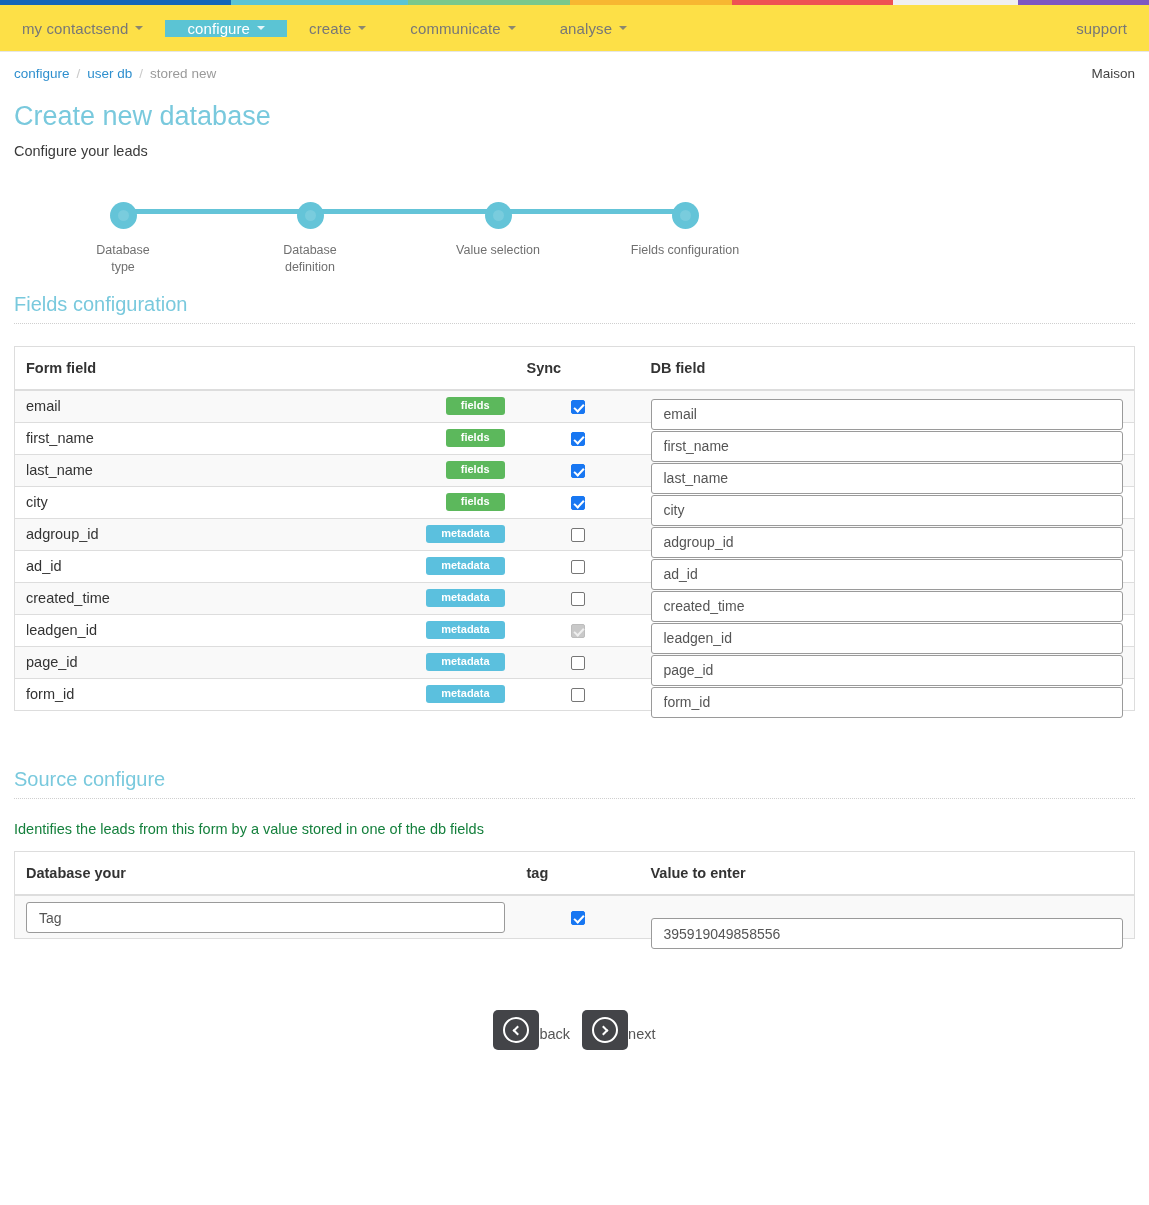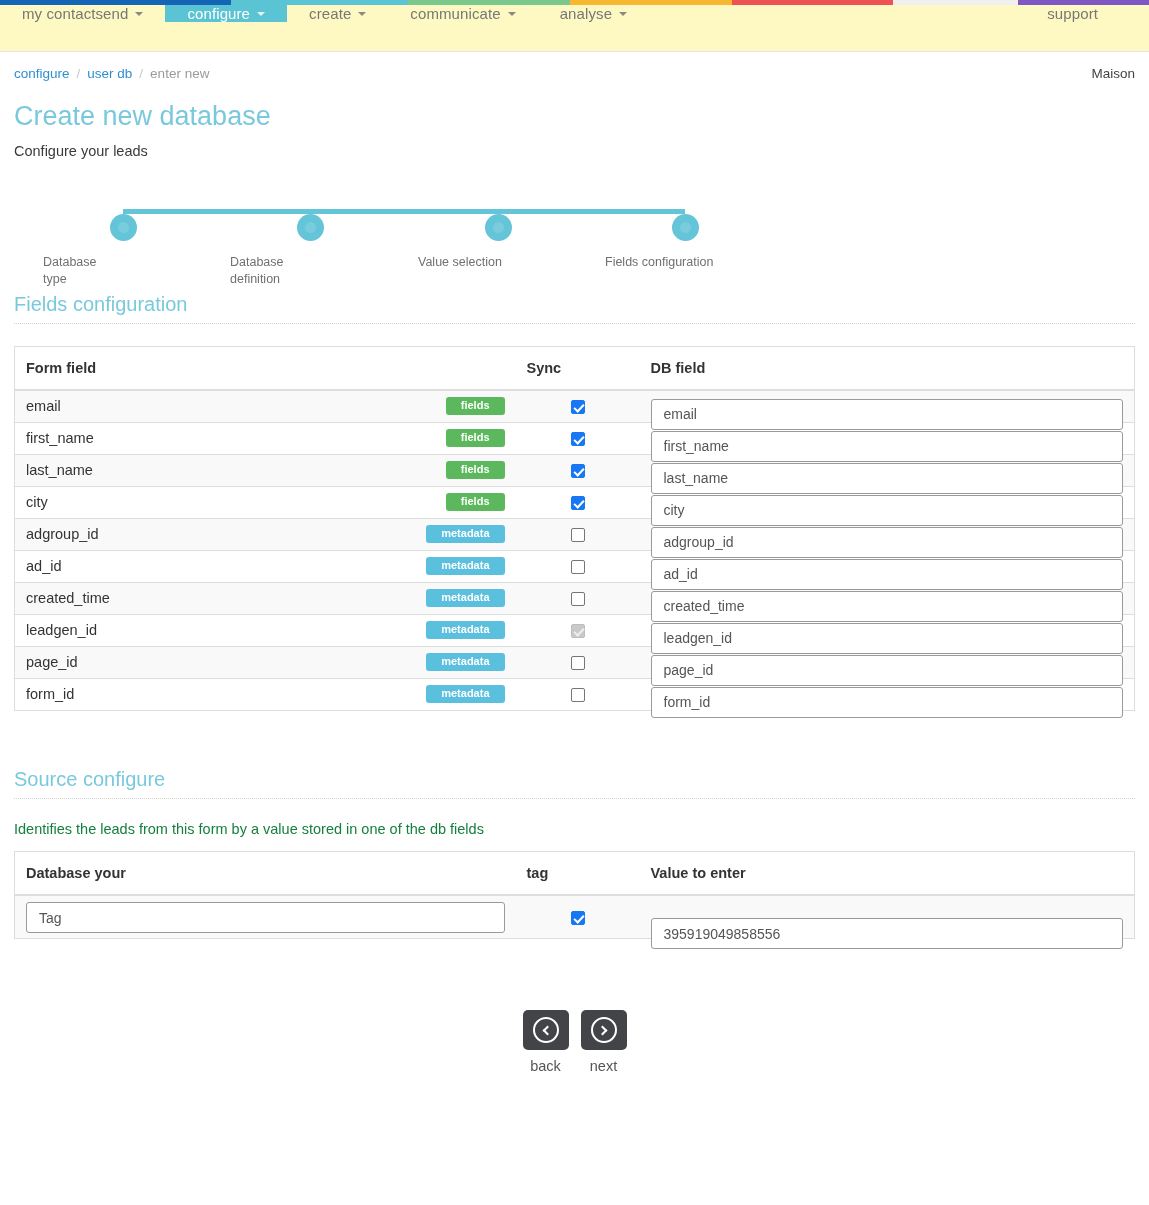--- a/index.html
+++ b/index.html
@@ -13,40 +13,40 @@
 
   
   .colorstrip { display: flex; height: 5px; width: 100%; }
   .colorstrip > i { display: block; height: 5px; }
 
   
   .navbar {
     height: 47px;
     border-bottom: 1px solid #e6e6e6;
     display: flex;
-    align-items: flex-start;
-    background: #fef9c3;
+    align-items: center;
+    background: #fde047;
     position: relative;
   }
   .nav-item {
     display: flex; align-items: center; justify-content: center;
     font-size: 15px; color: #777; padding: 0 22px;
     white-space: nowrap; cursor: pointer;
     letter-spacing: .1px;
   }
   .nav-item.active { background: #5bc4d4; color: #fff; }
   .caret {
     display: inline-block; width: 0; height: 0; margin-left: 7px;
     border-left: 4px solid transparent;
     border-right: 4px solid transparent;
     border-top: 4px solid currentColor;
     opacity: .85;
   }
   .nav-spacer { flex: 1 1 auto; }
-  .nav-right { display: flex; align-items: center; padding-right: 29px; }
+  .nav-right { display: flex; align-items: center; }
 
   
   .crumbbar {
     display: flex; align-items: center;
     padding: 14px 14px 0 14px;
     font-size: 13.5px;
   }
   .crumb-link { color: #2e8fce; text-decoration: none; cursor: pointer; }
   .crumb-cur  { color: #9a9a9a; }
   .crumb-sep  { color: #c9c9c9; margin: 0 7px; }
@@ -60,21 +60,21 @@
   }
   .page-sub { font-size: 14.5px; color: #3a3a3a; margin-top: 11px; }
 
   
   .stepper { position: relative; margin: 39px 0 0 0; height: 95px; }
   .step-line {
     position: absolute; left: 109px; top: 217px; height: 5px;
     width: 563px; background: #64c4d8;
   }
   .step {
-    position: absolute; top: 16px; width: 160px; text-align: left;
+    position: absolute; top: 4px; width: 160px; text-align: center;
     transform: translateX(-80px);
   }
   .step .dot {
     width: 27px; height: 27px; border-radius: 50%;
     background: #64c4d8; margin: 0 auto;
     display: flex; align-items: center; justify-content: center;
     position: relative; z-index: 2;
   }
   .step .dot::after {
     content: ""; width: 11px; height: 11px; border-radius: 50%;
@@ -173,21 +173,21 @@
   td.src-fieldcell { padding: 0 11px; }
   td.src-fieldcell .tinput { position: relative; top: 1px; }
   td.src-valcell { padding: 0 9px; }
   td.src-valcell .tinput { position: relative; top: 17px; }
 
   
   .navbtns {
     display: flex; justify-content: center; gap: 12px;
     margin-top: 71px;
   }
-  .navbtn-col { display: flex; flex-direction: column; align-items: center; }
+  .navbtn-col { display: flex; flex-direction: row; align-items: center; }
   .navbtn {
     width: 46px; height: 40px; border-radius: 5px;
     background: #434448; border: 0;
     display: flex; align-items: center; justify-content: center;
     cursor: pointer; padding: 0;
   }
   .navbtn .circ {
     width: 26px; height: 26px; border-radius: 50%;
     border: 2.5px solid #fff;
     display: flex; align-items: center; justify-content: center;
@@ -237,21 +237,21 @@
       <span>support</span>
     </div>
   </div>
 </div>
 
 <div class="crumbbar">
   <a class="crumb-link">configure</a>
   <span class="crumb-sep">/</span>
   <a class="crumb-link">user db</a>
   <span class="crumb-sep">/</span>
-  <span class="crumb-cur">enter new</span>
+  <span class="crumb-cur">stored new</span>
   <span class="acct">Maison</span>
 </div>
 
 <div class="page-wrap">
 
   <h1 class="page-title">Create new database</h1>
   <div class="page-sub">Configure your leads</div>
 
   <div class="stepper">
     <div class="step-line" style="left: 109px; top: 11px; width: 562px;"></div>

